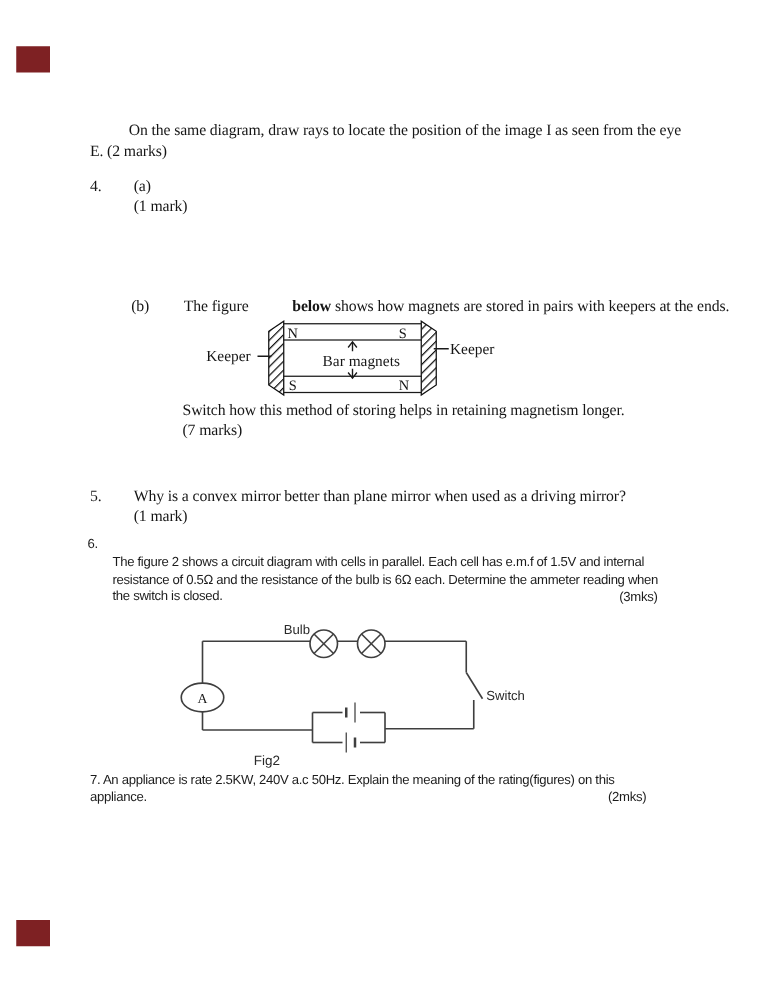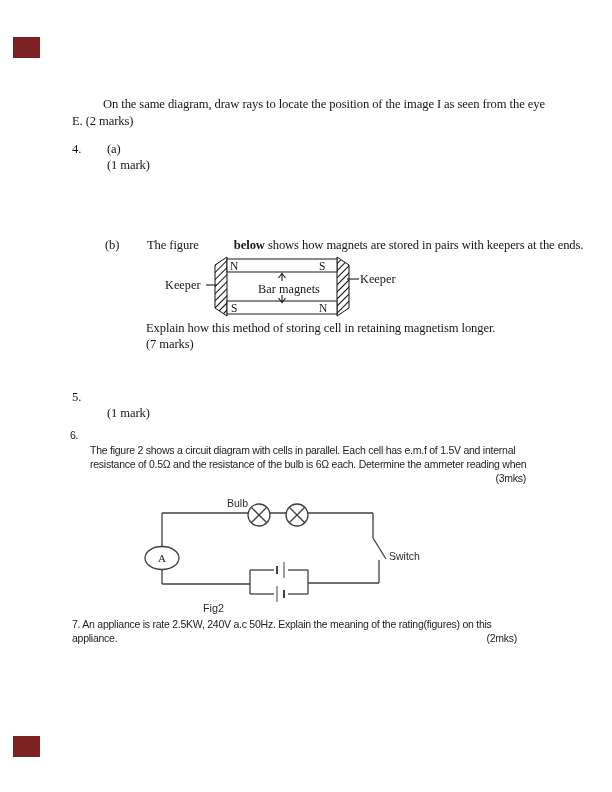--- a/index.html
+++ b/index.html
@@ -93,30 +93,32 @@
       <line x1="132" y1="43" x2="132" y2="50"></line>
       <polyline points="128.5,46 132,50.5 135.5,46"></polyline>
     </g>
 
     <text x="15" y="37" font-size="12.3">Keeper</text>
     <line x1="56" y1="33" x2="67" y2="33" stroke="#1a1a1a" stroke-width="1.1"></line>
     <text x="210" y="31" font-size="12.3">Keeper</text>
     <line x1="197" y1="27" x2="209" y2="27" stroke="#1a1a1a" stroke-width="1.1"></line>
   </svg>
 
-  <div class="abs serif" style="left:146px; top:321px;">Explain how this method of storing cell in retaining magnetism longer.</div>
+  <div class="abs serif" style="left:146px; top:321px;">Switch how this method of storing helps in retaining magnetism longer.</div>
   <div class="abs serif" style="left:146px; top:337px;">(7 marks)</div>
 
   <div class="abs serif" style="left:72px; top:390px;">5.</div>
+  <div class="abs serif" style="left:107px; top:390px;">Why is a convex mirror better than plane mirror when used as a driving mirror?</div>
   <div class="abs serif" style="left:107px; top:406px;">(1 mark)</div>
 
   <div class="abs sans" style="left:70px; top:429px;">6.</div>
   <div class="abs sans" style="left:90px; top:444px;">
     <div>The figure 2 shows a circuit diagram with cells in parallel. Each cell has e.m.f of 1.5V and internal</div>
     <div>resistance of 0.5Ω and the resistance of the bulb is 6Ω each. Determine the ammeter reading when</div>
+    <div>the switch is closed.</div>
   </div>
   <div class="abs sans" style="right:86px; top:472px;">(3mks)</div>
 
   <svg class="abs" style="left:140px; top:488px;" width="300" height="132" viewBox="0 0 300 132">
     <g stroke="#3f3f3f" stroke-width="1.3" fill="none">
 
       <line x1="22" y1="25" x2="233" y2="25"></line>
 
       <line x1="22" y1="25" x2="22" y2="58.5"></line>
       <line x1="22" y1="81.5" x2="22" y2="96"></line>

